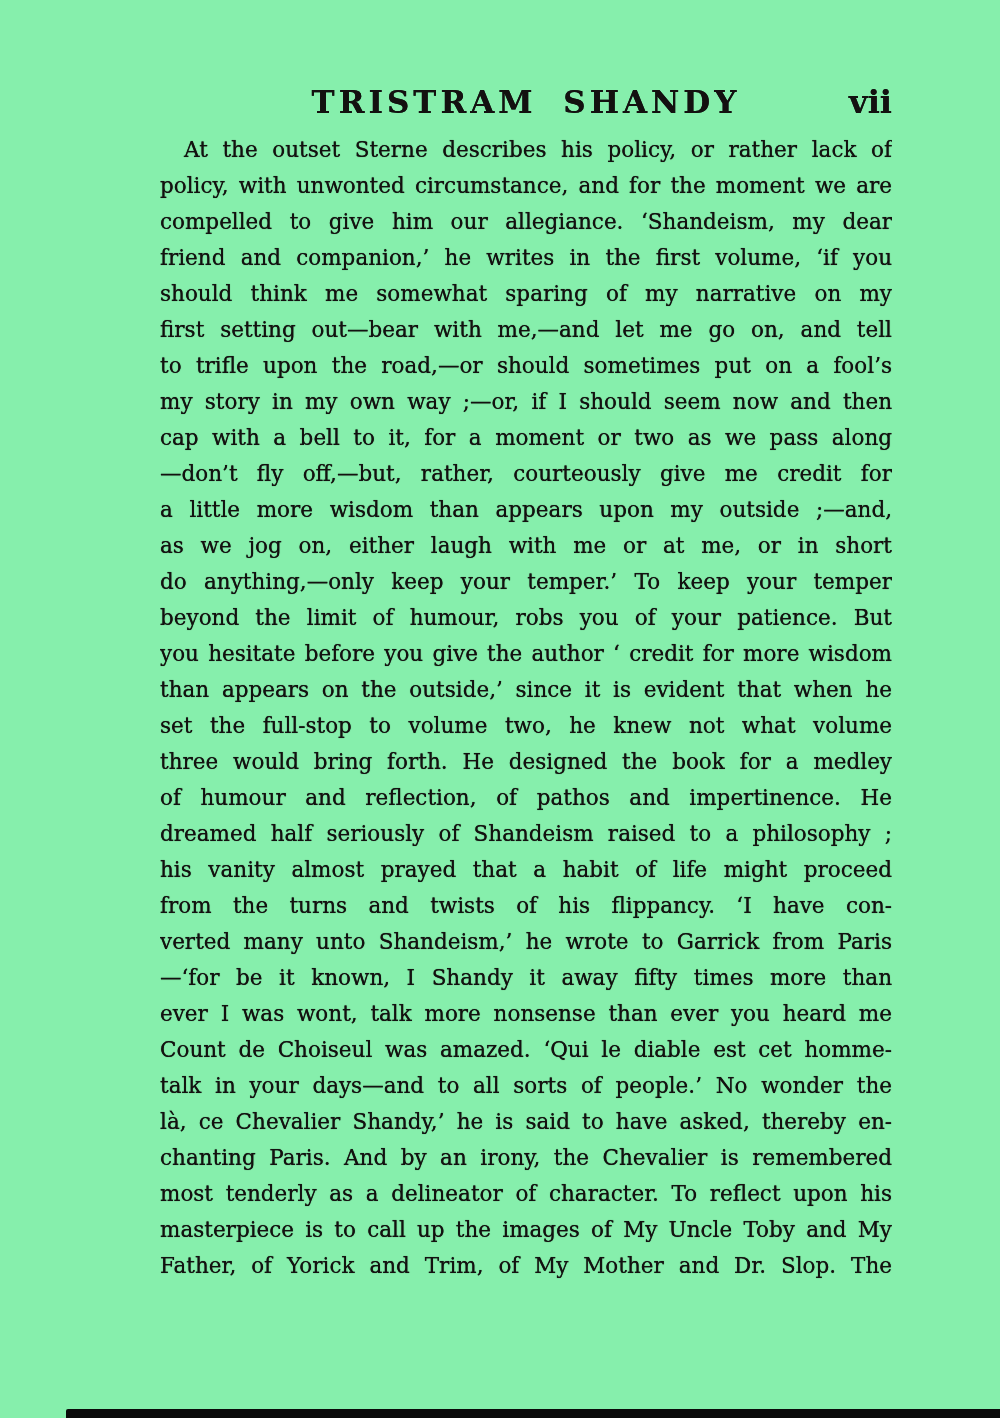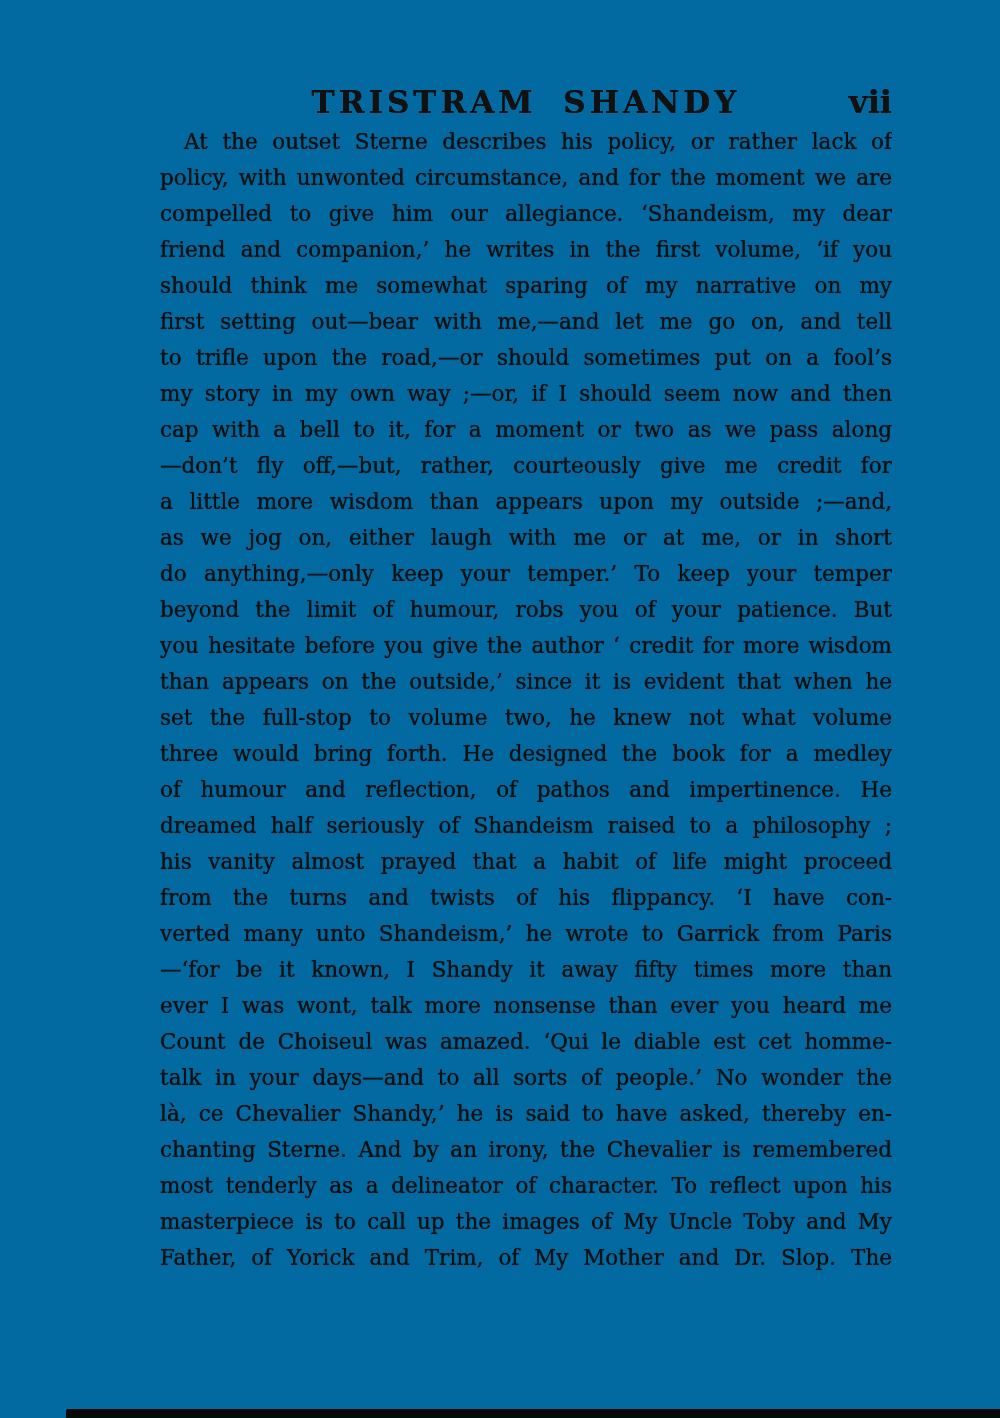--- a/index.html
+++ b/index.html
@@ -2,21 +2,21 @@
 <html><head>
 <meta charset="utf-8">
 <style>
   html, body { margin: 0; padding: 0; }
   body { background: #d8d8d8; }
   .page {
     position: relative;
     width: 1000px;
     height: 1418px;
     margin: 0 auto;
-    background: #0369a1;
+    background: #86efac;
     font-family: "DejaVu Serif", "Liberation Serif", serif;
     color: #131110;
     overflow: hidden;
   }
   .content {
     position: absolute;
     left: 160px;
     top: 80px;
     width: 732px;
   }
@@ -36,21 +36,21 @@
   .pageno {
     position: absolute;
     right: 0;
     top: 0;
     font-weight: 700;
     font-size: 32px;
     line-height: 44px;
     text-shadow: 0 0 0.5px rgba(0,0,0,0.85);
   }
   .text-block {
-    margin-top: 0;
+    margin-top: 8px;
     font-size: 21.5px;
     line-height: 36px;
     font-weight: 400;
     text-shadow: 0 0 0.7px rgba(10,8,6,0.9);
   }
   .line {
     text-align: justify;
     text-align-last: justify;
     -moz-text-align-last: justify;
     overflow: hidden;
@@ -98,20 +98,20 @@
         <div class="line">of humour and reflection, of pathos and impertinence.  He</div>
         <div class="line">dreamed half seriously of Shandeism raised to a philosophy ;</div>
         <div class="line">his vanity almost prayed that a habit of life might proceed</div>
         <div class="line">from the turns and twists of his flippancy.  ‘I have con-</div>
         <div class="line">verted many unto Shandeism,’ he wrote to Garrick from Paris</div>
         <div class="line">—‘for be it known, I Shandy it away fifty times more than</div>
         <div class="line">ever I was wont, talk more nonsense than ever you heard me</div>
         <div class="line">Count de Choiseul was amazed.  ‘Qui le diable est cet homme-</div>
         <div class="line">talk in your days—and to all sorts of people.’  No wonder the</div>
         <div class="line">là, ce Chevalier Shandy,’ he is said to have asked, thereby en-</div>
-        <div class="line">chanting Sterne.  And by an irony, the Chevalier is remembered</div>
+        <div class="line">chanting Paris.  And by an irony, the Chevalier is remembered</div>
         <div class="line">most tenderly as a delineator of character.  To reflect upon his</div>
         <div class="line">masterpiece is to call up the images of My Uncle Toby and My</div>
         <div class="line">Father, of Yorick and Trim, of My Mother and Dr. Slop.  The</div>
       </div>
   </div>
   <div class="scan-bar"></div>
 </div>
 
 </body></html>

